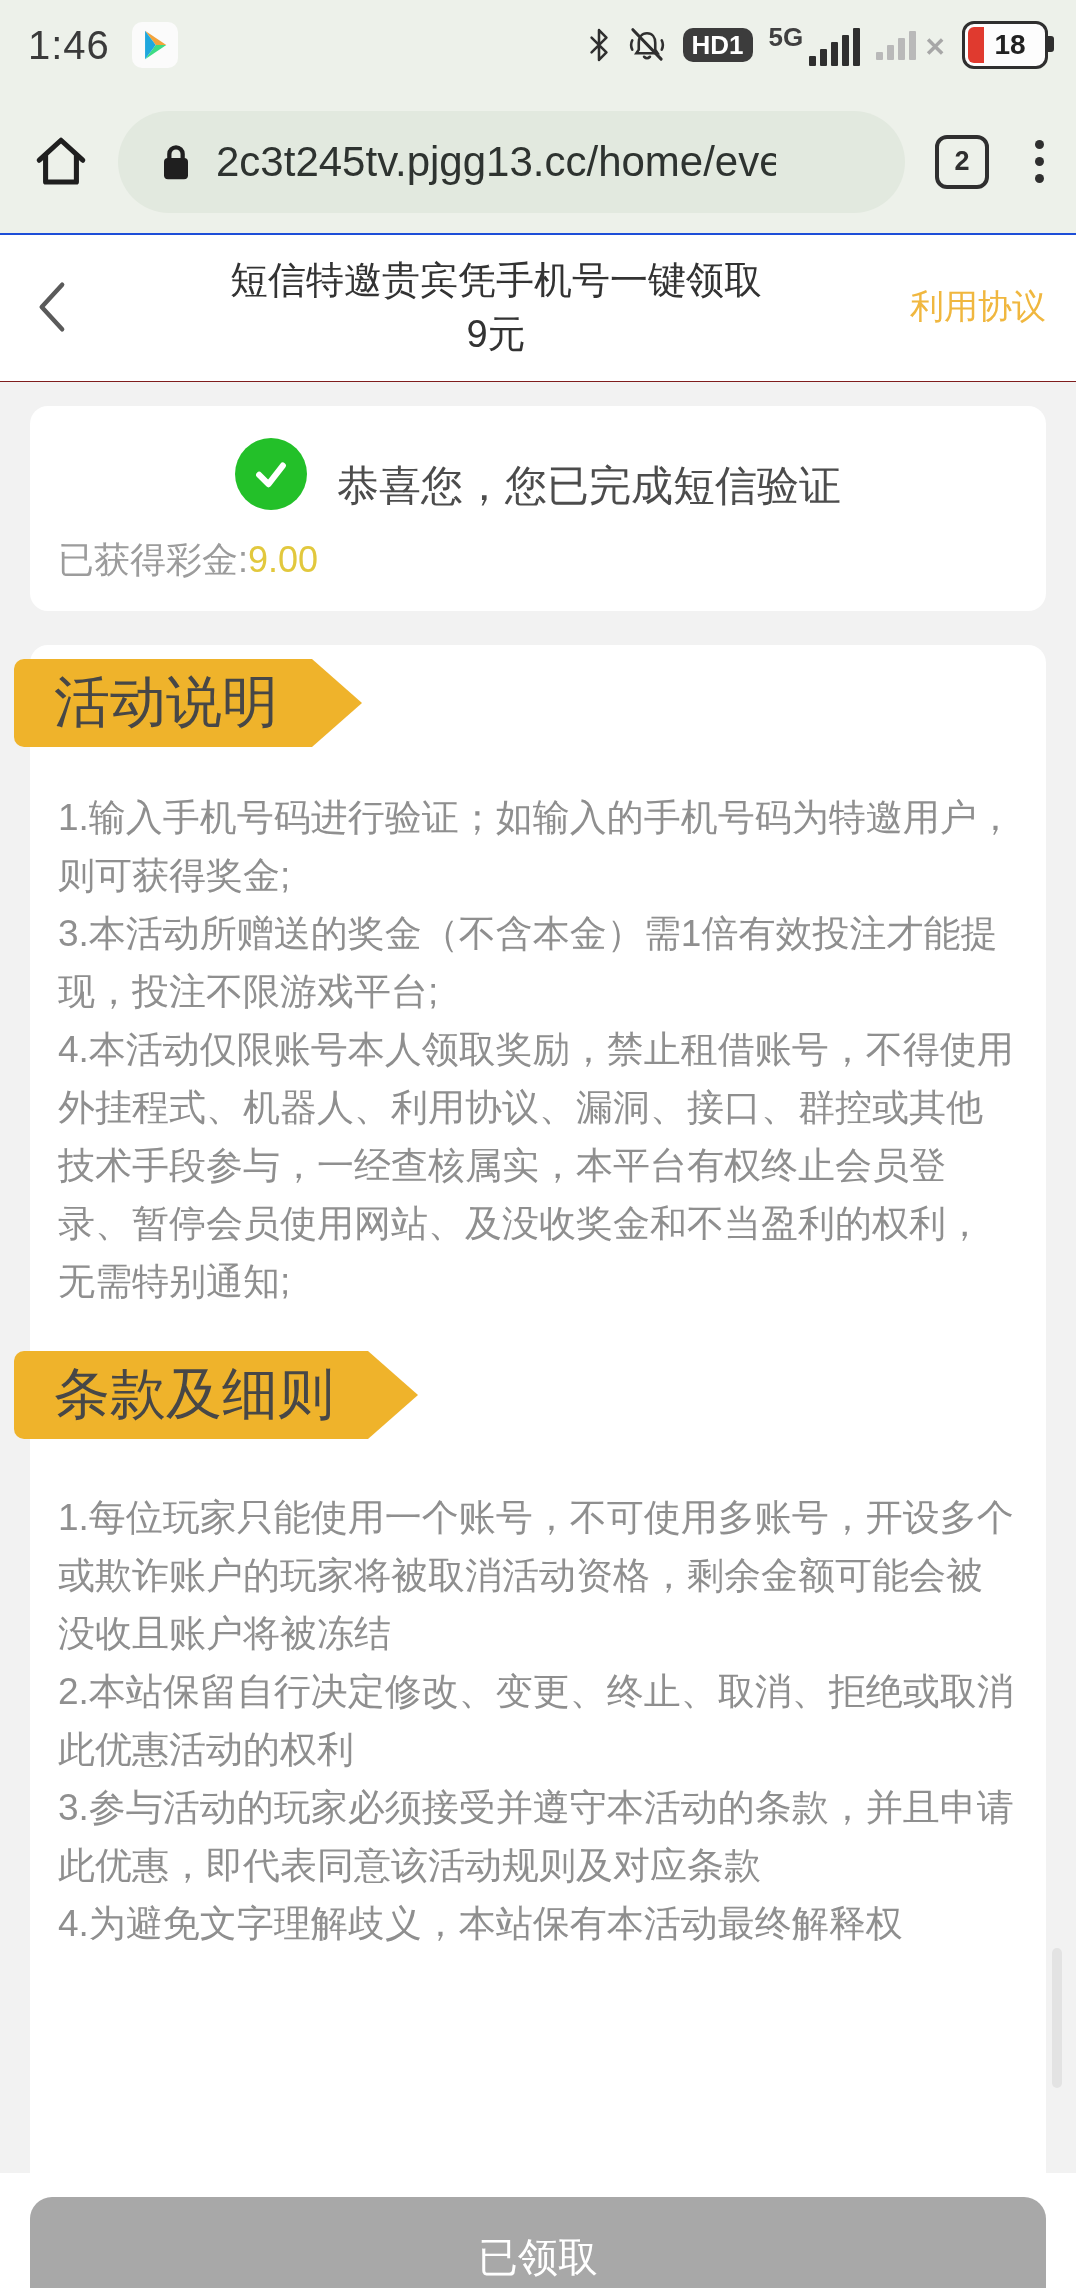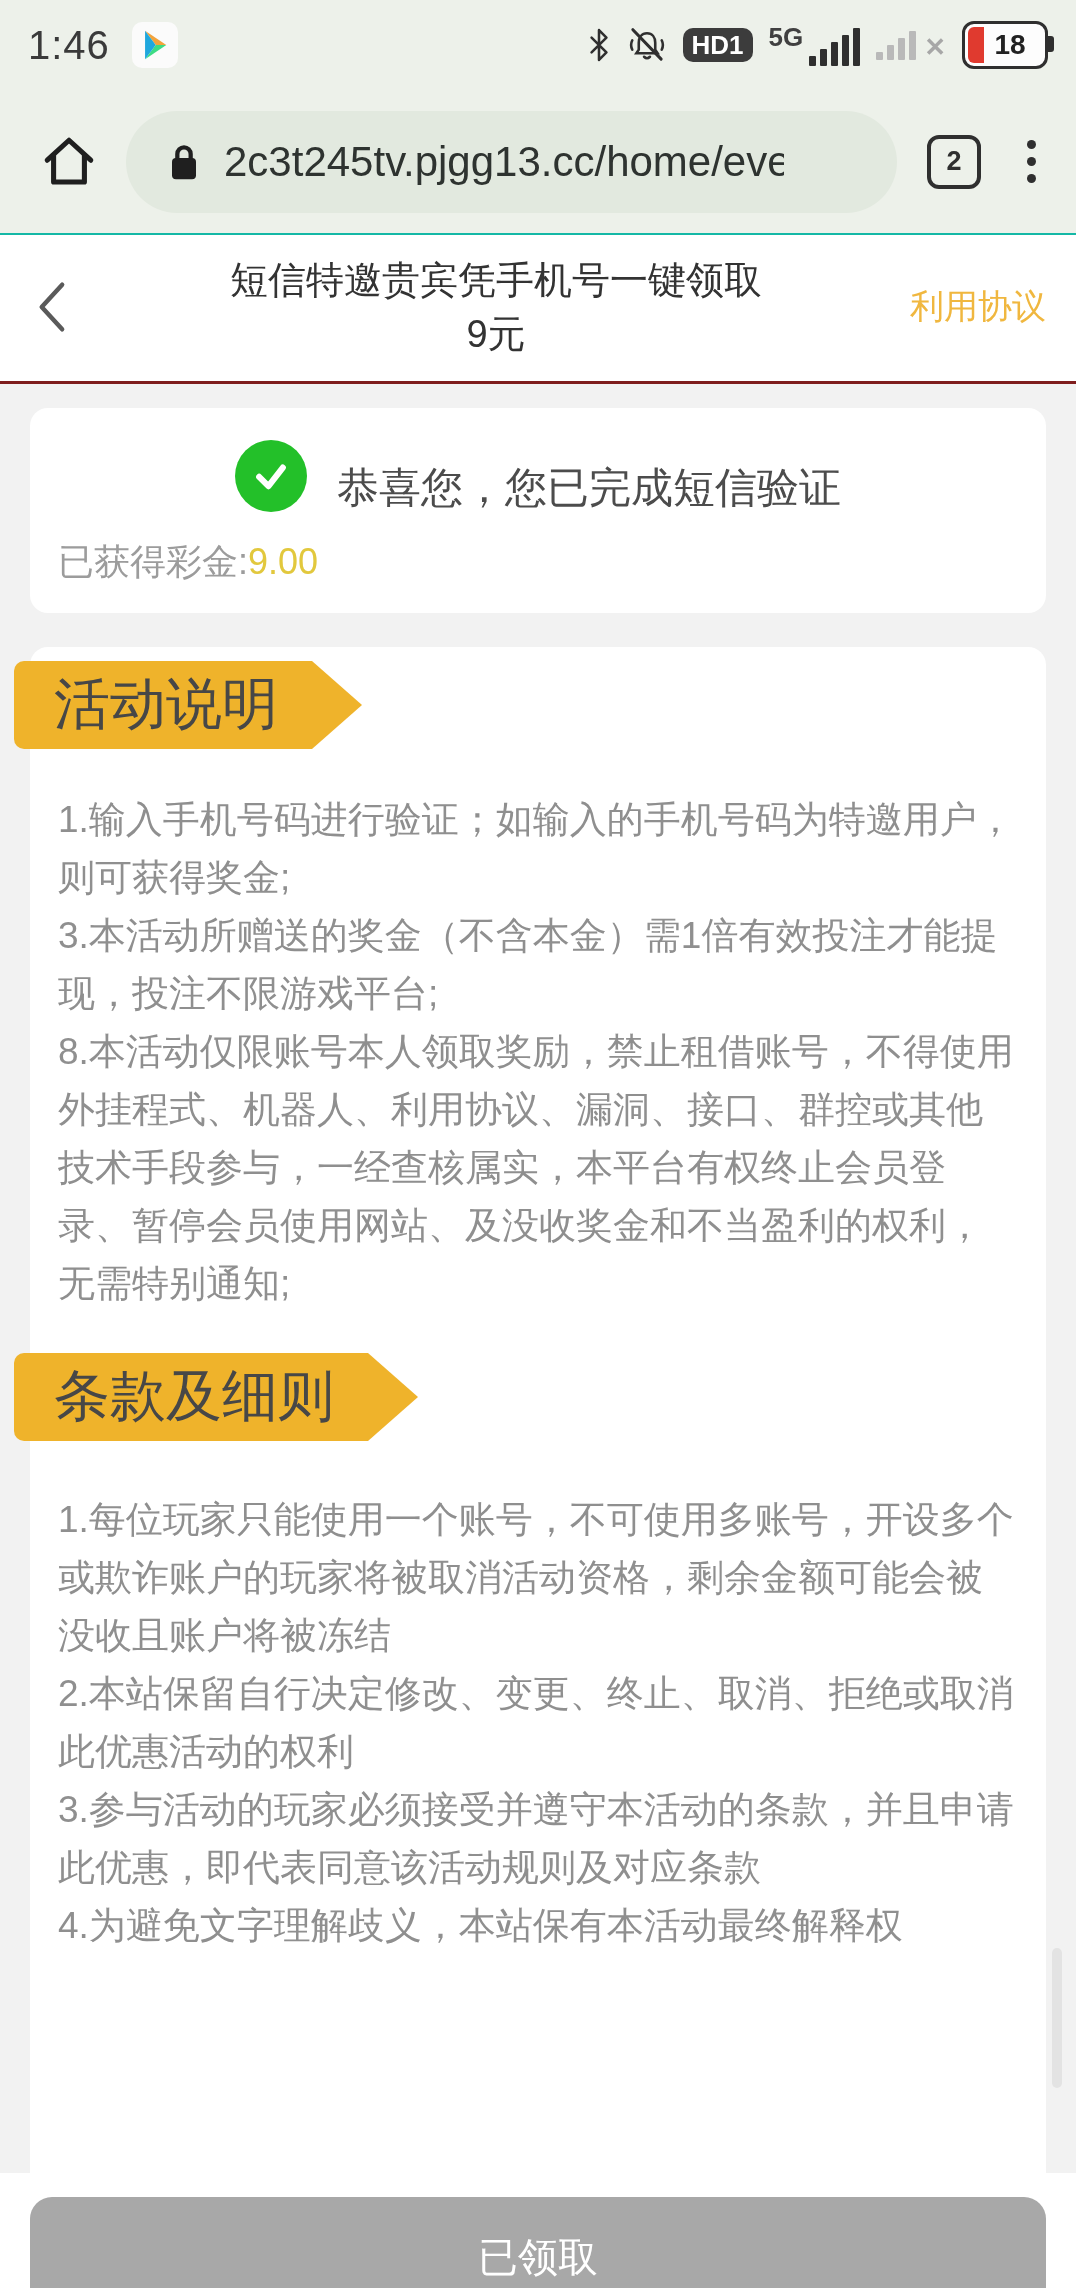--- a/index.html
+++ b/index.html
@@ -18,29 +18,29 @@
   .bars{display:flex;align-items:flex-end;gap:4px;}
   .bars i{display:block;width:7px;background:#2f2f2f;border-radius:1px;}
   .bars.gray i{background:#b9b9b9;}
   .sigx{font-size:26px;font-weight:700;color:#a7a7a7;line-height:1;margin-left:2px;}
   .battery{position:relative;width:86px;height:48px;border:3px solid #2f2f2f;border-radius:12px;background:#fdfdfd;display:flex;align-items:center;justify-content:center;box-sizing:border-box;}
   .battery .fill{position:absolute;left:3px;top:3px;bottom:3px;width:16px;background:#e03a2f;border-radius:6px 0 0 6px;}
   .battery .num{position:relative;font-size:28px;font-weight:600;color:#222;margin-left:10px;}
   .battery .nub{position:absolute;right:-9px;top:12px;width:6px;height:16px;background:#2f2f2f;border-radius:0 3px 3px 0;}
 
   
-  .browserbar{height:145px;background:#edf1ea;display:flex;align-items:center;padding:0 34px;box-sizing:border-box;border-bottom:2px solid #14b8a6;}
+  .browserbar{height:145px;background:#edf1ea;display:flex;align-items:center;padding:0 26px;box-sizing:border-box;border-bottom:2px solid #1d4ed8;}
   .url-pill{flex:1;height:102px;background:#e2e9df;border-radius:52px;display:flex;align-items:center;padding:0 36px 0 42px;margin:0 30px 0 22px;overflow:hidden;box-sizing:border-box;}
   .url-text{font-size:42px;color:#2e3330;white-space:nowrap;overflow:hidden;max-width:560px;}
   .tabbox{width:46px;height:46px;border:4px solid #2f2f2f;border-radius:12px;display:flex;align-items:center;justify-content:center;font-size:27px;font-weight:700;color:#2f2f2f;margin-right:40px;}
   .menu-dots{display:flex;flex-direction:column;gap:8px;padding:6px;}
   .menu-dots i{width:9px;height:9px;border-radius:50%;background:#2f2f2f;display:block;}
 
   
-  .pageheader{background:#fff;display:grid;grid-template-columns:96px 1fr 180px;align-items:center;padding:18px 16px 20px 16px;border-bottom:3px solid #7f1d1d;}
+  .pageheader{background:#fff;display:grid;grid-template-columns:96px 1fr 180px;align-items:center;padding:18px 16px 20px 16px;border-bottom:1px solid #7f1d1d;}
   .back{display:flex;align-items:center;justify-content:center;width:70px;height:70px;}
   .ptitle{text-align:center;font-size:38px;line-height:54px;color:#333;}
   .record-link{font-size:34px;color:#f0b73f;text-align:right;padding-right:14px;}
 
   
   .content{padding-top:24px;}
   .card{background:#fff;border-radius:18px;margin:0 30px;}
   .card1{padding:28px 28px 26px 28px;}
   .congrats-row{display:flex;align-items:center;justify-content:center;gap:30px;}
   .check-circle{width:72px;height:72px;border-radius:50%;background:#23c029;display:flex;align-items:center;justify-content:center;flex:none;}
@@ -178,21 +178,21 @@
       </div>
     </div>
 
     <div class="card card2">
       <div class="ribbon">
         <span>活动说明</span>
       </div>
       <div class="rules">
         <p>1.输入手机号码进行验证；如输入的手机号码为特邀用户，则可获得奖金;</p>
         <p>3.本活动所赠送的奖金（不含本金）需1倍有效投注才能提现，投注不限游戏平台;</p>
-        <p>8.本活动仅限账号本人领取奖励，禁止租借账号，不得使用外挂程式、机器人、利用协议、漏洞、接口、群控或其他技术手段参与，一经查核属实，本平台有权终止会员登录、暂停会员使用网站、及没收奖金和不当盈利的权利，无需特别通知;</p>
+        <p>4.本活动仅限账号本人领取奖励，禁止租借账号，不得使用外挂程式、机器人、利用协议、漏洞、接口、群控或其他技术手段参与，一经查核属实，本平台有权终止会员登录、暂停会员使用网站、及没收奖金和不当盈利的权利，无需特别通知;</p>
       </div>
 
       <div class="ribbon second">
         <span>条款及细则</span>
       </div>
       <div class="rules terms">
         <p>1.每位玩家只能使用一个账号，不可使用多账号，开设多个或欺诈账户的玩家将被取消活动资格，剩余金额可能会被没收且账户将被冻结</p>
         <p>2.本站保留自行决定修改、变更、终止、取消、拒绝或取消此优惠活动的权利</p>
         <p>3.参与活动的玩家必须接受并遵守本活动的条款，并且申请此优惠，即代表同意该活动规则及对应条款</p>
         <p>4.为避免文字理解歧义，本站保有本活动最终解释权</p>

